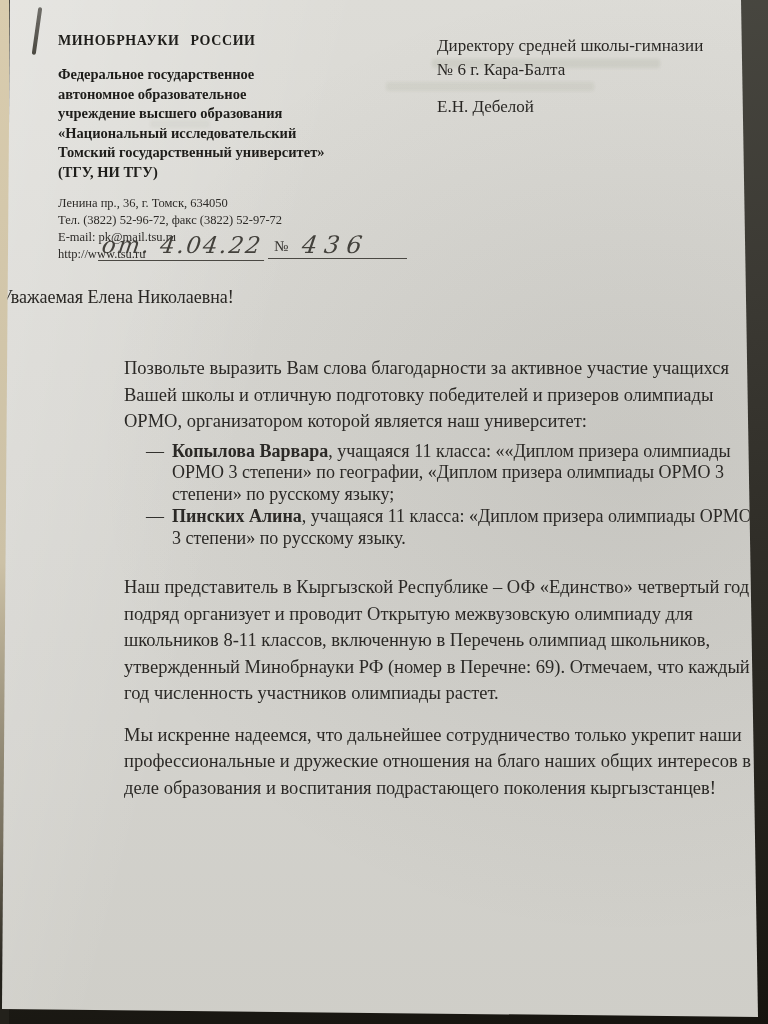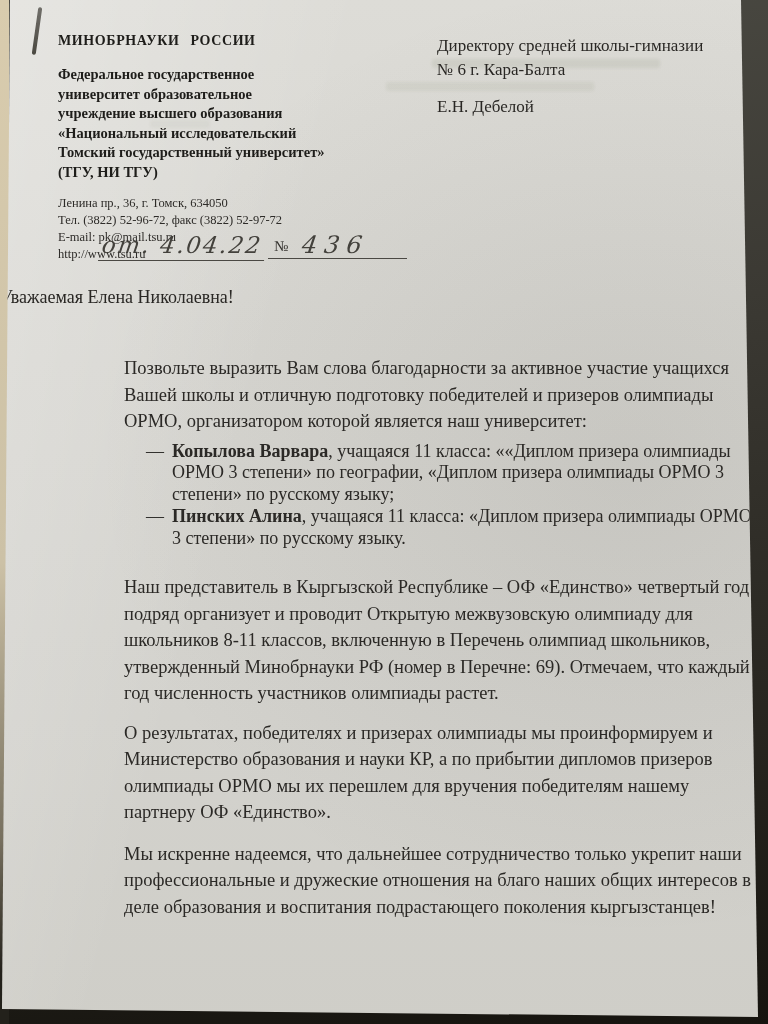--- a/index.html
+++ b/index.html
@@ -91,21 +91,21 @@
 
   <div class="pen-mark"></div>
   <div class="ghost g1"></div>
   <div class="ghost g2"></div>
   <div class="ghost g3"></div>
 
   <div class="letterhead">
     <div class="ministry">МИНОБРНАУКИ  РОССИИ</div>
     <div>
       <div class="org-line">Федеральное государственное</div>
-      <div class="org-line">университет образовательное</div>
+      <div class="org-line">автономное образовательное</div>
       <div class="org-line">учреждение высшего образования</div>
       <div class="org-line">«Национальный исследовательский</div>
       <div class="org-line">Томский государственный университет»</div>
       <div class="org-line">(ТГУ, НИ ТГУ)</div>
     </div>
     <div class="address">
       <div class="address-line">Ленина пр., 36, г. Томск, 634050</div>
       <div class="address-line">Тел. (3822) 52-96-72, факс (3822) 52-97-72</div>
       <div class="address-line">E-mail: pk@mail.tsu.ru</div>
       <div class="address-line">http://www.tsu.ru</div>
@@ -132,17 +132,16 @@
         <span class="list-marker">—</span>
         <span class="list-body"><span class="student-name">Копылова Варвара</span><span>, учащаяся 11 класса: ««Диплом призера олимпиады ОРМО 3 степени» по географии, «Диплом призера олимпиады ОРМО 3 степени» по русскому языку;</span></span>
       </div>
       <div class="list-item">
         <span class="list-marker">—</span>
         <span class="list-body"><span class="student-name">Пинских Алина</span><span>, учащаяся 11 класса: «Диплом призера олимпиады ОРМО 3 степени» по русскому языку.</span></span>
       </div>
     </div>
 
     <p class="p2">Наш представитель в Кыргызской Республике – ОФ «Единство» четвертый год подряд организует и проводит Открытую межвузовскую олимпиаду для школьников 8-11 классов, включенную в Перечень олимпиад школьников, утвержденный Минобрнауки РФ (номер в Перечне: 69). Отмечаем, что каждый год численность участников олимпиады растет.</p>
-    <p class="p3">О результатах, победителях и призерах олимпиады мы проинформируем и Министерство образования и науки КР, а по прибытии дипломов призеров олимпиады ОРМО мы их перешлем для вручения победителям нашему партнеру ОФ «Единство».</p>
     <p class="p4">Мы искренне надеемся, что дальнейшее сотрудничество только укрепит наши профессиональные и дружеские отношения на благо наших общих интересов в деле образования и воспитания подрастающего поколения кыргызстанцев!</p>
   </div>
 
 </div>
 
 </body></html>

